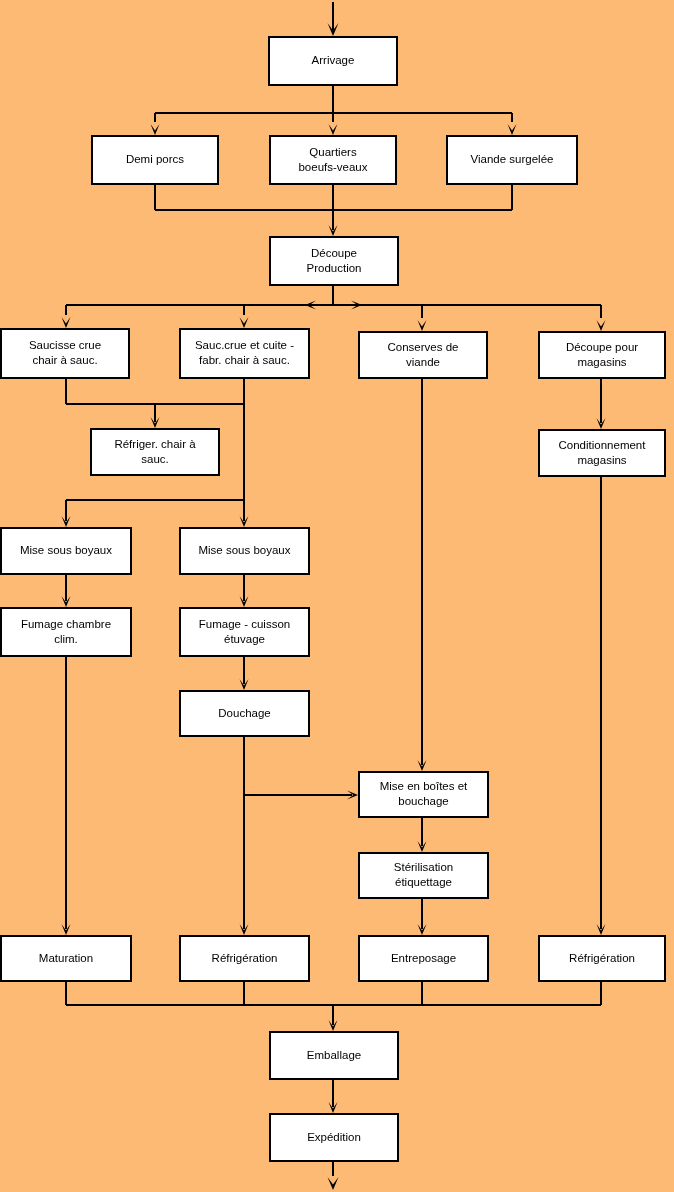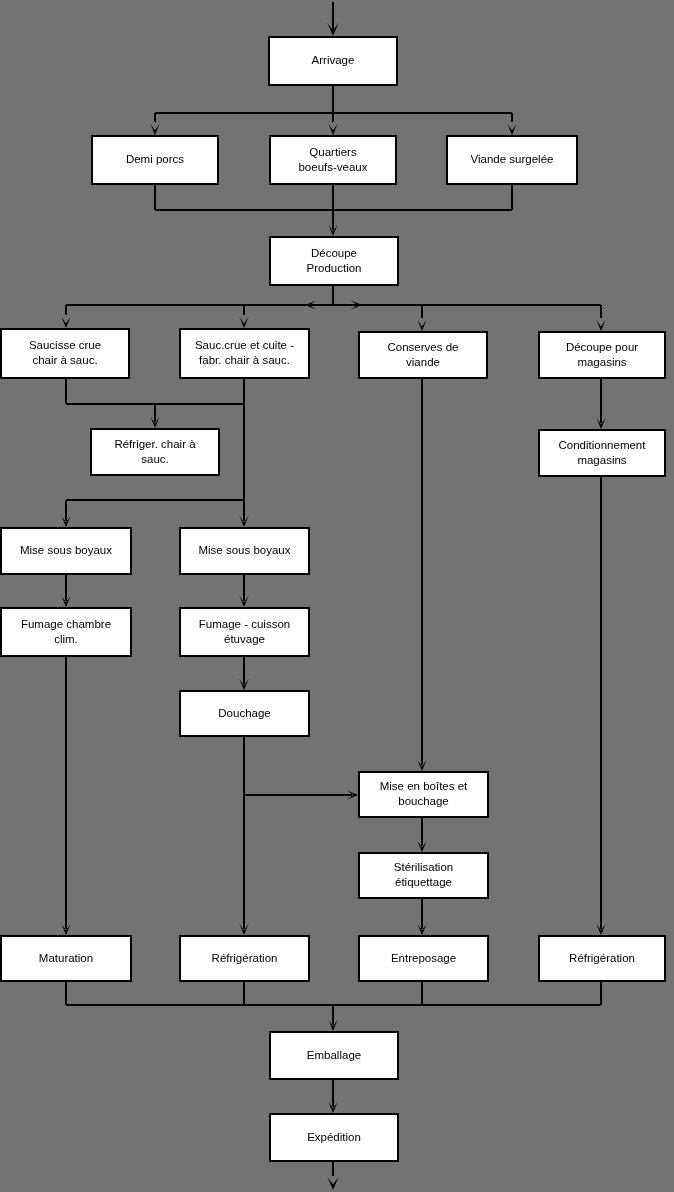--- a/index.html
+++ b/index.html
@@ -8,21 +8,21 @@
     padding: 0;
     background: #ffffff;
   }
   body {
     font-family: "Liberation Sans", sans-serif;
   }
   #diagram-root {
     position: relative;
     width: 674px;
     height: 1192px;
-    background: #737373;
+    background: #fdba74;
     overflow: hidden;
   }
   svg#flow-svg {
     position: absolute;
     top: 0;
     left: 0;
     width: 674px;
     height: 1192px;
     display: block;
   }

